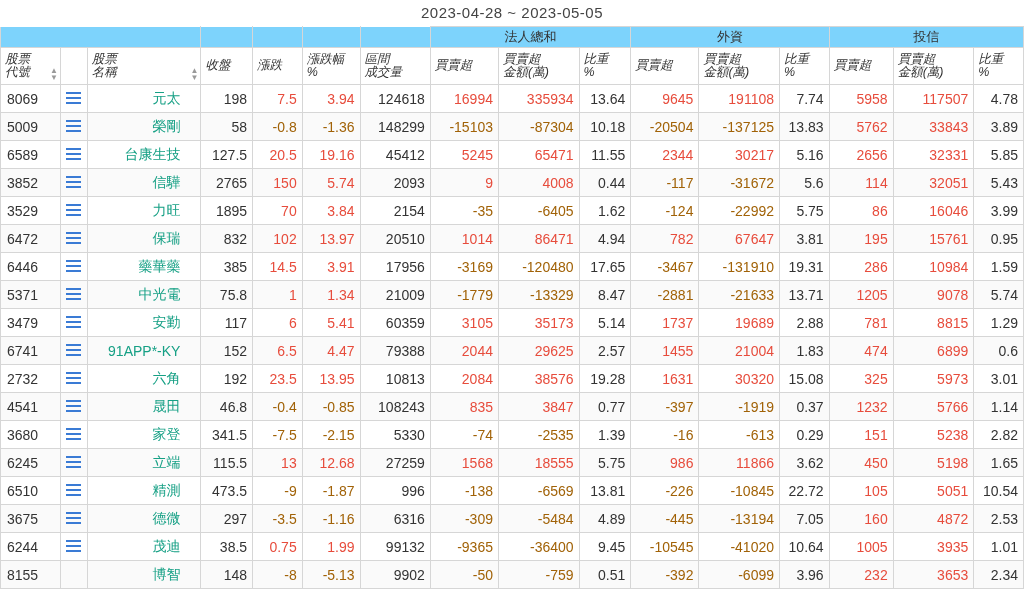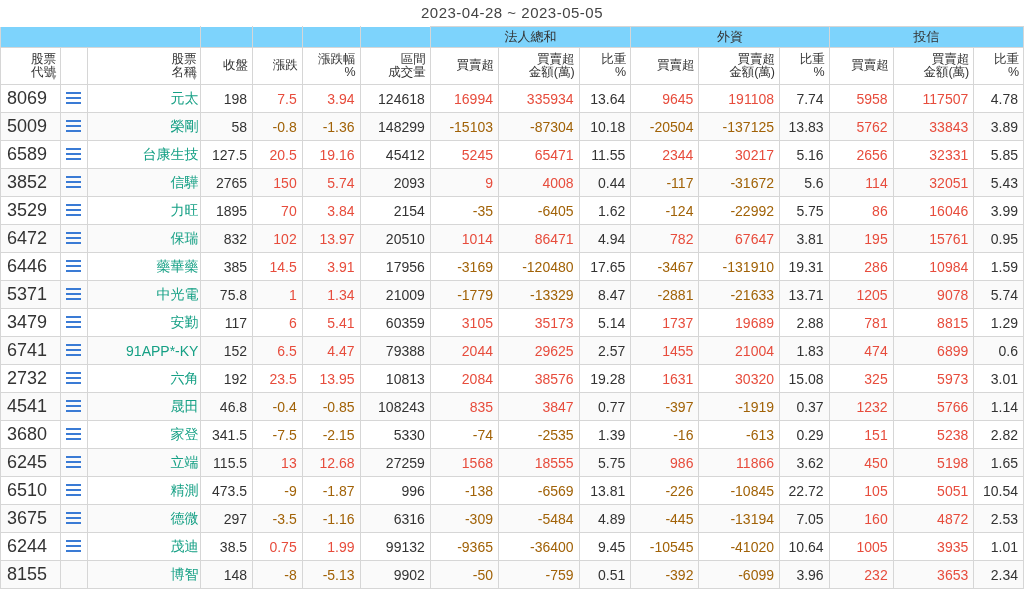--- a/index.html
+++ b/index.html
@@ -52,42 +52,43 @@
   }
   thead .grp th.blank {
     border-left: 1px solid #d6d6d6;
     border-right: 1px solid #d6d6d6;
     border-top: 1px solid #ffffff;
   }
   thead .cols th {
     height: 36px;
     font-size: 12.5px;
     font-weight: normal;
-    text-align: right;
+    text-align: left;
     background: #ffffff;
     color: #333;
     line-height: 1.08;
     position: relative;
+    font-style: italic;
   }
   th.teal { color: #16a085; }
   th.blue { color: #3a7bd5; }
   .sort-arrows {
     position: absolute;
     right: 2px;
     bottom: 3px;
     font-size: 8px;
     color: #9a9a9a;
     line-height: 7px;
   }
   .sort-arrows span { display: block; }
   td.code {
     text-align: left;
     padding-left: 6px;
     color: #333;
-    font-size: 18px;
+    font-size: 14px;
     margin-left: 13px;
   }
   td.icon {
     text-align: center;
     padding: 0;
   }
   .list-icon {
     display: inline-block;
     width: 15px;
     height: 12px;
@@ -100,21 +101,21 @@
     height: 2px;
     background: #3a7bd5;
     display: block;
   }
   .list-icon i:nth-child(1) { top: 0; }
   .list-icon i:nth-child(2) { top: 5px; }
   .list-icon i:nth-child(3) { top: 10px; }
   td.name {
     text-align: right;
     color: #16a085;
-    padding-right: 2px;
+    padding-right: 20px;
     font-size: 14px;
   }
   td.num {
     text-align: right;
     padding-right: 5px;
     font-size: 14px;
   }
   .pos { color: #e74c3c; }
   .neg { color: #a16207; }
   .dark { color: #333333; }

